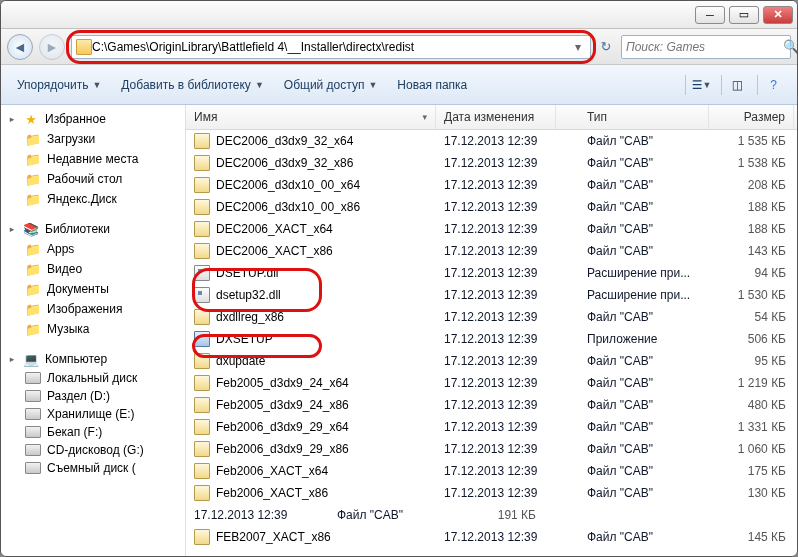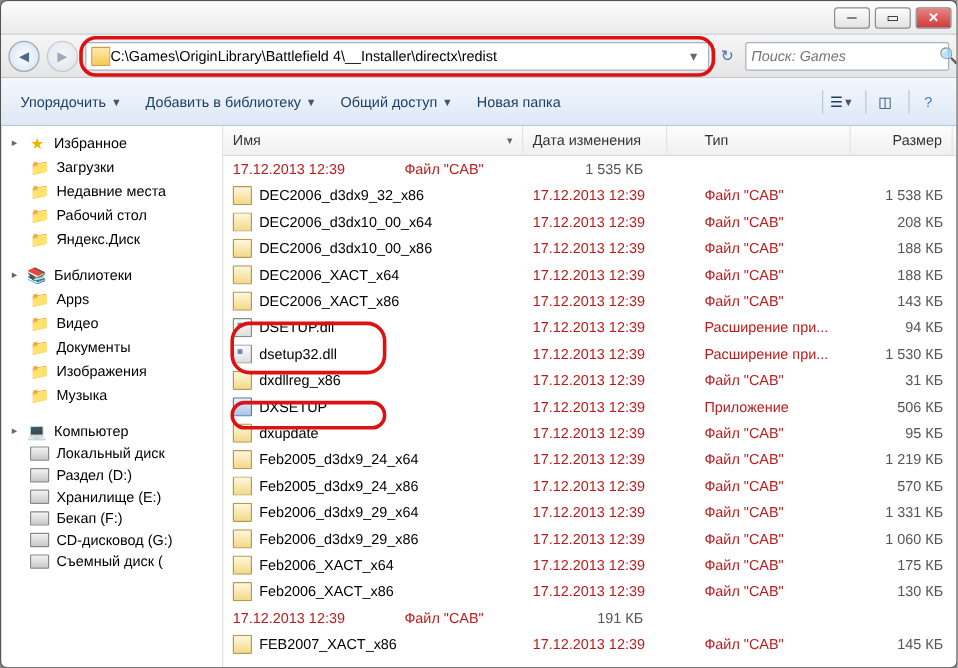--- a/index.html
+++ b/index.html
@@ -43,21 +43,21 @@
   .cols { display: flex; background: linear-gradient(#fdfdfd,#f0f0f0); border-bottom: 1px solid #d9d9d9; position: sticky; top: 0; }
   .col { padding: 5px 8px; border-right: 1px solid #e4e4e4; font-size: 12px; color: #333; display: flex; align-items: center; gap: 4px; }
   .c-name { width: 250px; }
   .c-date { width: 120px; }
   .c-type { width: 130px; margin-left: 23px; }
   .c-size { width: 85px; justify-content: flex-end; }
   .sorttri { font-size: 9px; color: #666; margin-left: auto; }
   .row { display: flex; align-items: center; height: 22px; }
   .cell { padding: 0 8px; font-size: 12px; white-space: nowrap; overflow: hidden; text-overflow: ellipsis; }
   .cell.c-name { display: flex; align-items: center; gap: 6px; }
-  .cell.c-date, .cell.c-type { color: #b91c1c; }
+  .cell.c-date, .cell.c-type { color: #0f172a; }
   .cell.c-size { color: #555; text-align: right; }
   .fileico { width: 16px; height: 16px; display: inline-flex; align-items: center; justify-content: center; flex: 0 0 16px; }
   .fileico.cab { border: 1px solid #b59a4c; background: linear-gradient(#fff7dc,#f2d988); border-radius: 1px; }
   .fileico.dll { border: 1px solid #888; background: linear-gradient(#fdfdfd,#dedede); border-radius: 1px; position: relative; }
   .fileico.dll::after { content:""; position:absolute; top:3px; left:3px; width:4px; height:4px; background:#6a8ab3; }
   .fileico.exe { border: 1px solid #5a7aa4; background: linear-gradient(#e8f2ff,#a9c4e6); border-radius: 1px; }
   .annot { position: absolute; border: 3px solid #d11; border-radius: 16px; pointer-events: none; }
   .annot.a1 { left: 191px; top: 267px; width: 130px; height: 44px; }
   .annot.a2 { left: 191px; top: 333px; width: 130px; height: 24px; }
   
@@ -216,20 +216,24 @@
           </div>
         <div class="col c-type">
             <span>Тип</span>
           </div>
         <div class="col c-size">
             <span>Размер</span>
           </div>
       </div>
       <div id="rows">
           <div class="row">
+            <div class="cell c-name">
+              <span class="fileico cab"></span>
+              <span>DEC2006_d3dx9_32_x64</span>
+            </div>
             <div class="cell c-date">17.12.2013 12:39</div>
             <div class="cell c-type">Файл "CAB"</div>
             <div class="cell c-size">1 535 КБ</div>
           </div>
           <div class="row">
             <div class="cell c-name">
               <span class="fileico cab"></span>
               <span>DEC2006_d3dx9_32_x86</span>
             </div>
             <div class="cell c-date">17.12.2013 12:39</div>
@@ -290,21 +294,21 @@
             <div class="cell c-type">Расширение при...</div>
             <div class="cell c-size">1 530 КБ</div>
           </div>
           <div class="row">
             <div class="cell c-name">
               <span class="fileico cab"></span>
               <span>dxdllreg_x86</span>
             </div>
             <div class="cell c-date">17.12.2013 12:39</div>
             <div class="cell c-type">Файл "CAB"</div>
-            <div class="cell c-size">31 КБ</div>
+            <div class="cell c-size">54 КБ</div>
           </div>
           <div class="row">
             <div class="cell c-name">
               <span class="fileico exe"></span>
               <span>DXSETUP</span>
             </div>
             <div class="cell c-date">17.12.2013 12:39</div>
             <div class="cell c-type">Приложение</div>
             <div class="cell c-size">506 КБ</div>
           </div>
@@ -326,21 +330,21 @@
             <div class="cell c-type">Файл "CAB"</div>
             <div class="cell c-size">1 219 КБ</div>
           </div>
           <div class="row">
             <div class="cell c-name">
               <span class="fileico cab"></span>
               <span>Feb2005_d3dx9_24_x86</span>
             </div>
             <div class="cell c-date">17.12.2013 12:39</div>
             <div class="cell c-type">Файл "CAB"</div>
-            <div class="cell c-size">570 КБ</div>
+            <div class="cell c-size">480 КБ</div>
           </div>
           <div class="row">
             <div class="cell c-name">
               <span class="fileico cab"></span>
               <span>Feb2006_d3dx9_29_x64</span>
             </div>
             <div class="cell c-date">17.12.2013 12:39</div>
             <div class="cell c-type">Файл "CAB"</div>
             <div class="cell c-size">1 331 КБ</div>
           </div>

